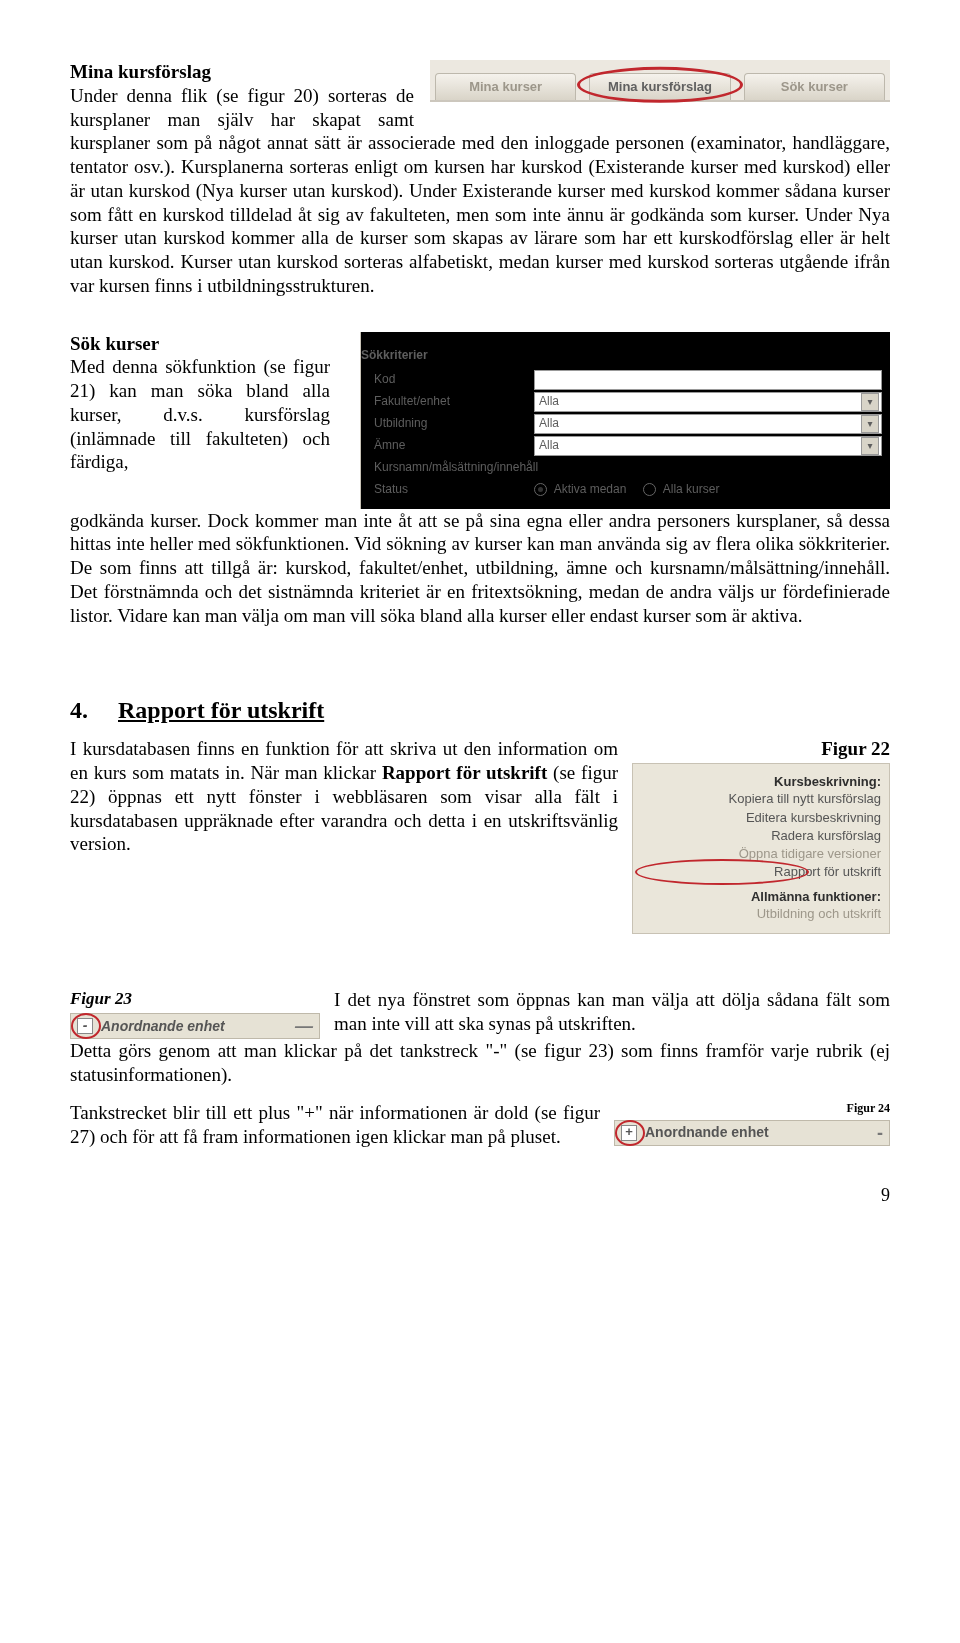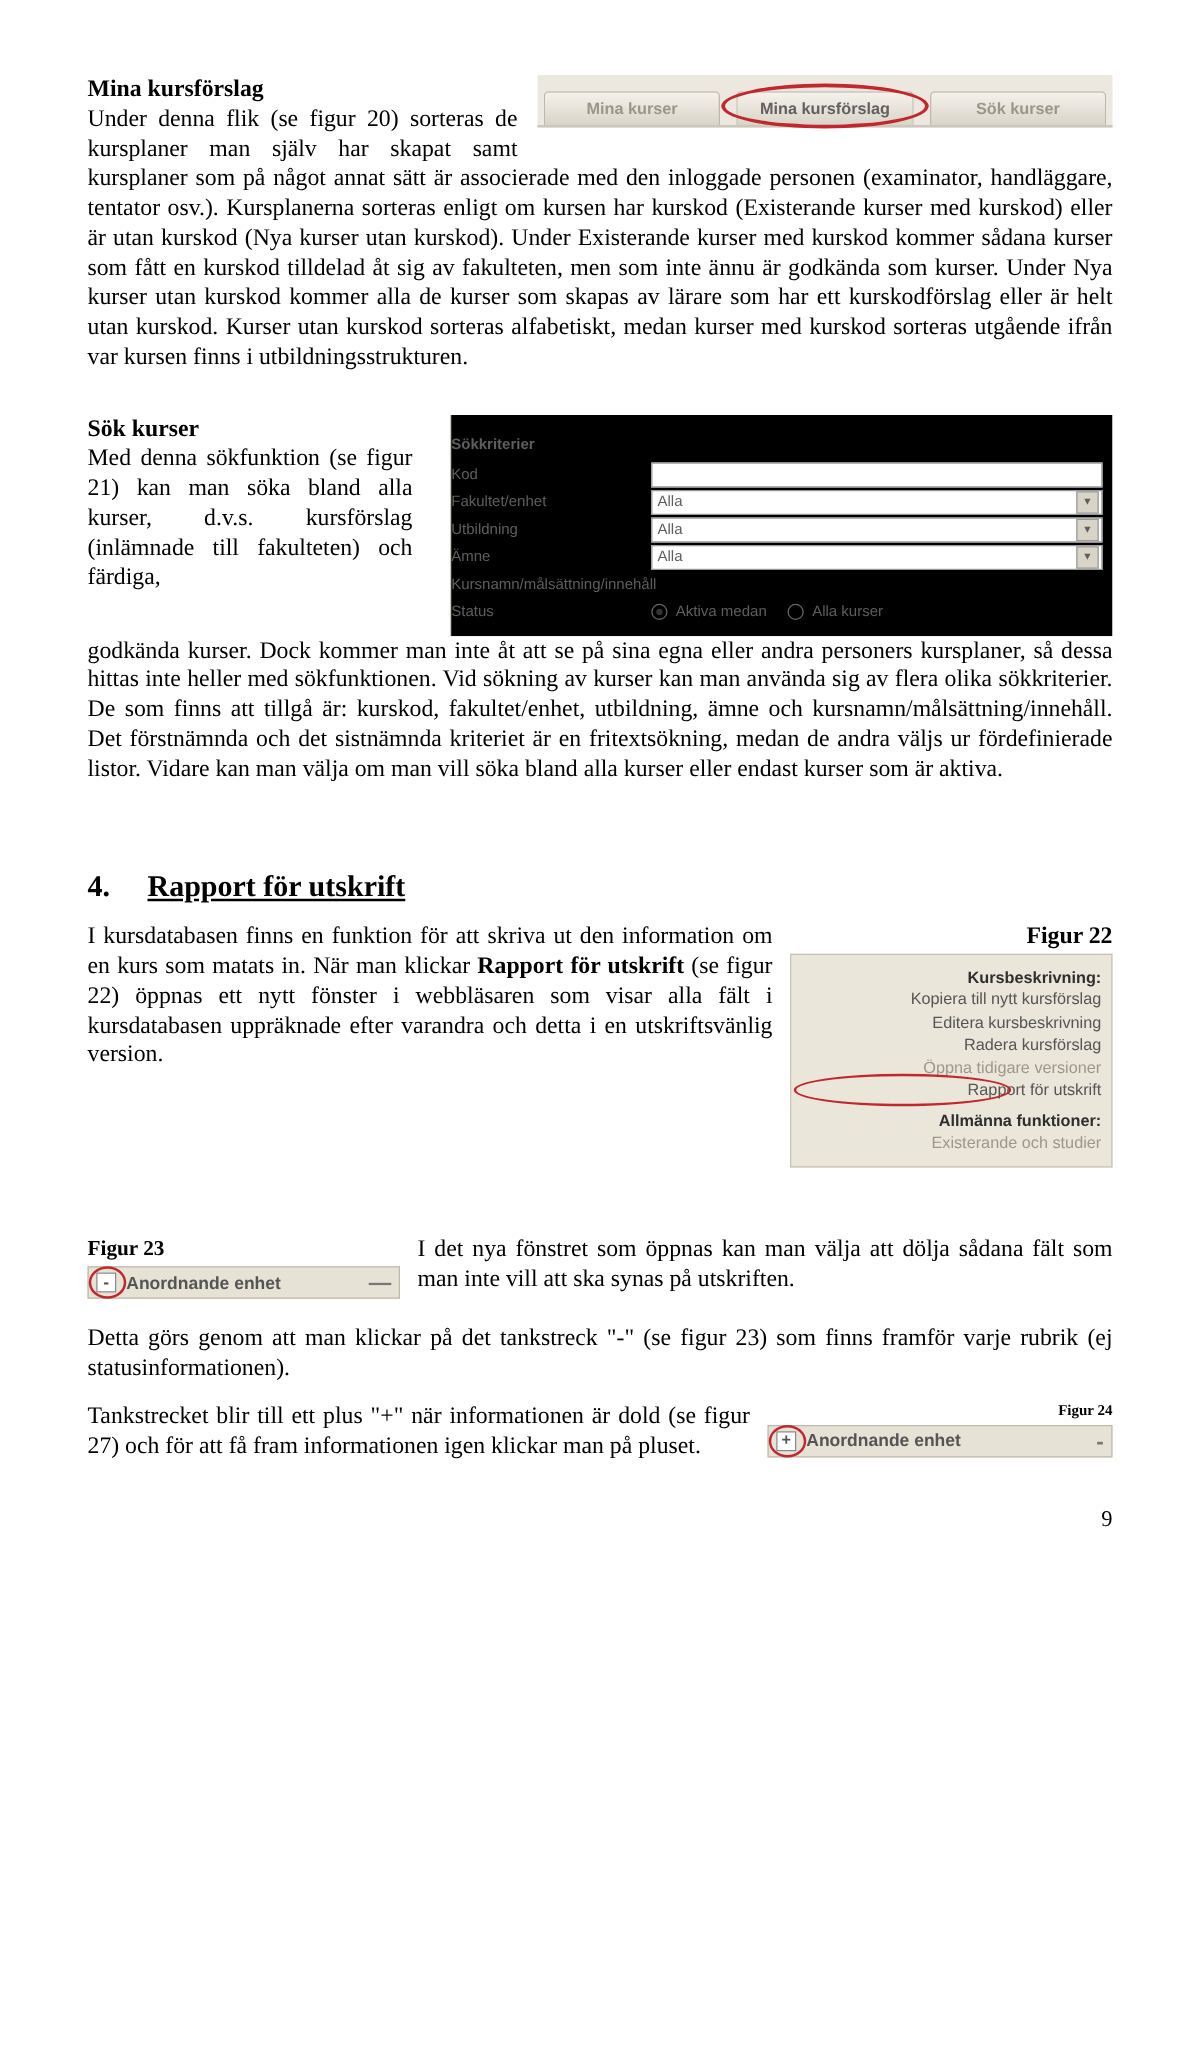--- a/index.html
+++ b/index.html
@@ -49,21 +49,21 @@
   .fig21-left { float: left; width: 260px; text-align: justify; }
   .fig21-right { float: right; width: 530px; position: relative; }
   .fig21-caption { position: absolute; right: 0; top: -2px; font-weight: bold; }
   .form21 {
     font-family: Arial, sans-serif; font-size: 12px; color: #5e5e5e;
     border-left: 1px solid #c9c4b8; padding: 16px 8px 8px 0;
     background: #000000;
   }
   .form21 .title { font-weight: bold; margin-bottom: 6px; }
   .form21 .row { display: flex; align-items: center; height: 22px; }
-  .form21 .lab { width: 160px; }
+  .form21 .lab { width: 160px; margin-left: 13px; }
   .form21 .field { flex: 1; }
   .sel {
     border: 1px solid #999; height: 18px; background: #fff;
     display: flex; align-items: center; padding: 0 4px; font-size: 12px; color: #5e5e5e;
     position: relative;
   }
   .sel::after {
     content:"▾"; position:absolute; right:2px; top:0; width:16px; height:16px;
     background:#d8d4c8; border:1px solid #999; text-align:center; font-size:10px; line-height:16px;
   }
@@ -85,21 +85,21 @@
   .menu22 .hd { font-weight: bold; color:#2e2e2e; margin-top:4px; }
   .menu22 .it { padding:1px 0; }
   .menu22 .it.circ { position:relative; padding:1px 0 4px 0; }
   .menu22 .oval {
     position:absolute; border:2px solid #c1272d; border-radius:50%;
     width: 170px; height: 22px; left:-6px; top:-4px;
   }
   .menu22 .disabled { color:#9d978a; }
 
   
-  .fig23-wrap { float:left; width:250px; margin:0 14px 20px 0; }
+  .fig23-wrap { float:left; width:250px; margin:0 14px 0 0;font-style:italic; }
   .fig23-caption { font-weight:bold; margin-bottom:4px; font-size:17px; }
   .bar23 {
     font-family: Arial, sans-serif; font-size:14px; font-weight:bold; color:#555;
     background:#e6e2d5; border:1px solid #bfb9aa; height:24px;
     display:flex; align-items:center; padding:0 6px; position:relative;
   }
   .bar23 .box { width:14px; height:14px; border:1px solid #888; background:#fff; text-align:center; line-height:12px; font-size:14px; margin-right:8px; }
   .bar23 .trail { margin-left:auto; color:#777; font-size:18px; }
   .ring23 { position:absolute; border:2px solid #c1272d; border-radius:50%; width:26px; height:22px; left:0px; top:-1px; }
 
@@ -206,21 +206,21 @@
       <div class="hd">Kursbeskrivning:</div>
       <div class="it">Kopiera till nytt kursförslag</div>
       <div class="it">Editera kursbeskrivning</div>
       <div class="it">Radera kursförslag</div>
       <div class="it disabled">Öppna tidigare versioner</div>
       <div class="it circ">
         <span>Rapport för utskrift</span>
         <span class="oval"></span>
       </div>
       <div class="hd">Allmänna funktioner:</div>
-      <div class="it disabled">Existerande och studier</div>
+      <div class="it disabled">Utbildning och utskrift</div>
     </div>
   </div>
 
   <div class="justify">
     <span>I kursdatabasen finns en funktion för att skriva ut den information om en kurs som matats in. När man klickar </span>
     <span class="bold">Rapport för utskrift</span>
     <span> (se figur 22) öppnas ett nytt fönster i webbläsaren som visar alla fält i kursdatabasen uppräknade efter varandra och detta i en utskriftsvänlig version.</span>
   </div>
   <div class="clear"></div>
 </div>

